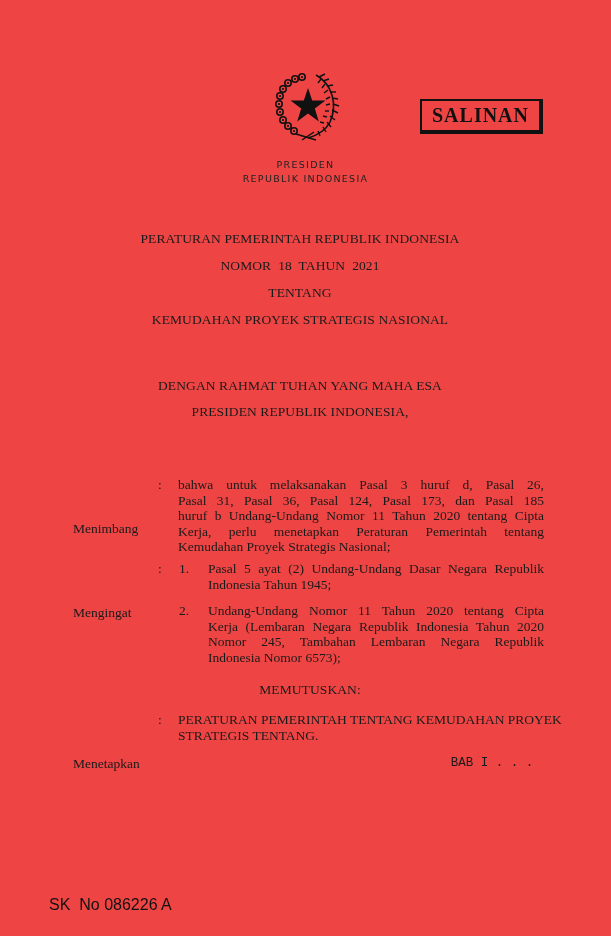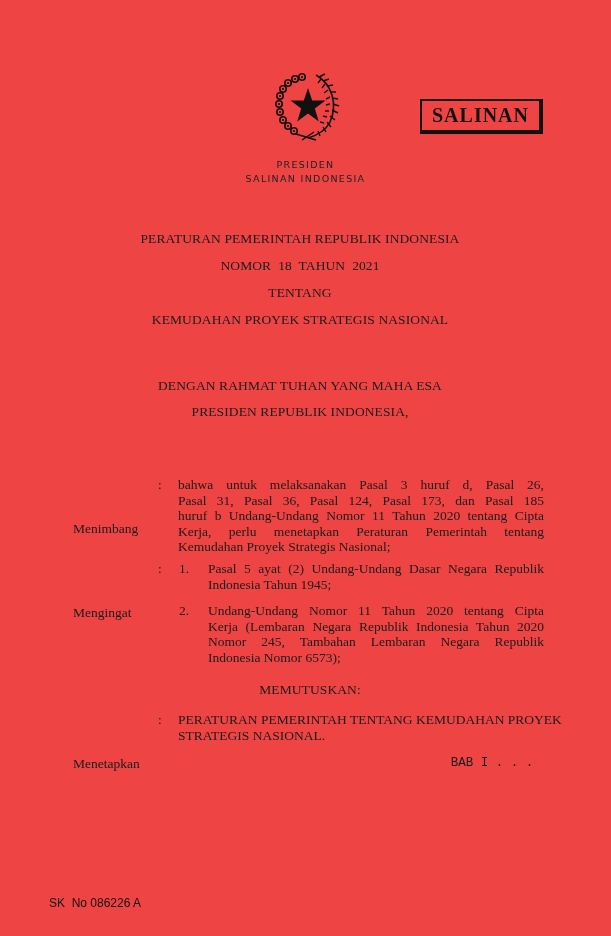--- a/index.html
+++ b/index.html
@@ -55,21 +55,21 @@
     .block .line.last { text-align-last: left; }
     .num {
       position: absolute; font-family: "Liberation Serif", serif; font-size: 13.5px; color: #1a1a1a;
     }
     .bab {
       position: absolute; left: 440px; top: 756px; width: 104px; text-align: center;
       font-family: Liberation Mono, monospace; font-size: 12.5px; color: #1a1a1a;
     }
     .sk {
       position: absolute; left: 49px; top: 896px;
-      font-family: "Liberation Sans", sans-serif; font-size: 12px; color: #111;
+      font-family: "Liberation Sans", sans-serif; font-size: 16px; color: #111;
     }
   </style>
 </head>
 <body>
 
 <div class="page">
 
   <div class="emblem">
     <svg width="72" height="72" viewBox="0 0 72 72">
 
@@ -123,21 +123,21 @@
 
       <path d="M24 64 L44 70 M30 70 L42 62" stroke="#111" stroke-width="1.5" fill="none"></path>
 
       <polygon points="36,18 40.2,30.5 53.5,30.5 42.8,38.5 46.8,51.5 36,43.5 25.2,51.5 29.2,38.5 18.5,30.5 31.8,30.5" fill="#111"></polygon>
     </svg>
   </div>
 
   <div class="salinan">SALINAN</div>
 
   <div class="presiden-label" style="top:159px;">PRESIDEN</div>
-  <div class="presiden-label" style="top:173px;">SALINAN  INDONESIA</div>
+  <div class="presiden-label" style="top:173px;">REPUBLIK  INDONESIA</div>
 
   <div class="centered" style="top:231px; left:0; width:600px;">PERATURAN PEMERINTAH REPUBLIK INDONESIA</div>
   <div class="centered" style="top:258px; left:0; width:600px; white-space:pre;">NOMOR  18  TAHUN  2021</div>
   <div class="centered" style="top:285px; left:0; width:600px;">TENTANG</div>
   <div class="centered" style="top:312px; left:0; width:600px;">KEMUDAHAN PROYEK STRATEGIS NASIONAL</div>
 
   <div class="centered" style="top:378px; left:0; width:600px;">DENGAN RAHMAT TUHAN YANG MAHA ESA</div>
   <div class="centered" style="top:404px; left:0; width:600px;">PRESIDEN REPUBLIK INDONESIA,</div>
 
   <div class="label" style="left:73px; top:477px;">Menimbang</div>
@@ -166,19 +166,19 @@
     <span class="line">Nomor 245, Tambahan Lembaran Negara Republik</span>
     <span class="line last">Indonesia Nomor 6573);</span>
   </div>
 
   <div class="centered" style="top:682px; left:200px; width:220px;">MEMUTUSKAN:</div>
 
   <div class="label" style="left:73px; top:712px;">Menetapkan</div>
   <div class="colon" style="left:158px; top:712px;">:</div>
   <div class="block" style="left:178px; top:712px; width:366px;">
     <span class="line">PERATURAN PEMERINTAH TENTANG KEMUDAHAN PROYEK</span>
-    <span class="line last">STRATEGIS NASIONAL.</span>
+    <span class="line last">STRATEGIS TENTANG.</span>
   </div>
 
   <div class="bab">BAB I . . .</div>
 
   <div class="sk" style="white-space:pre;">SK  No 086226 A</div>
 </div>
 
 </body></html>

